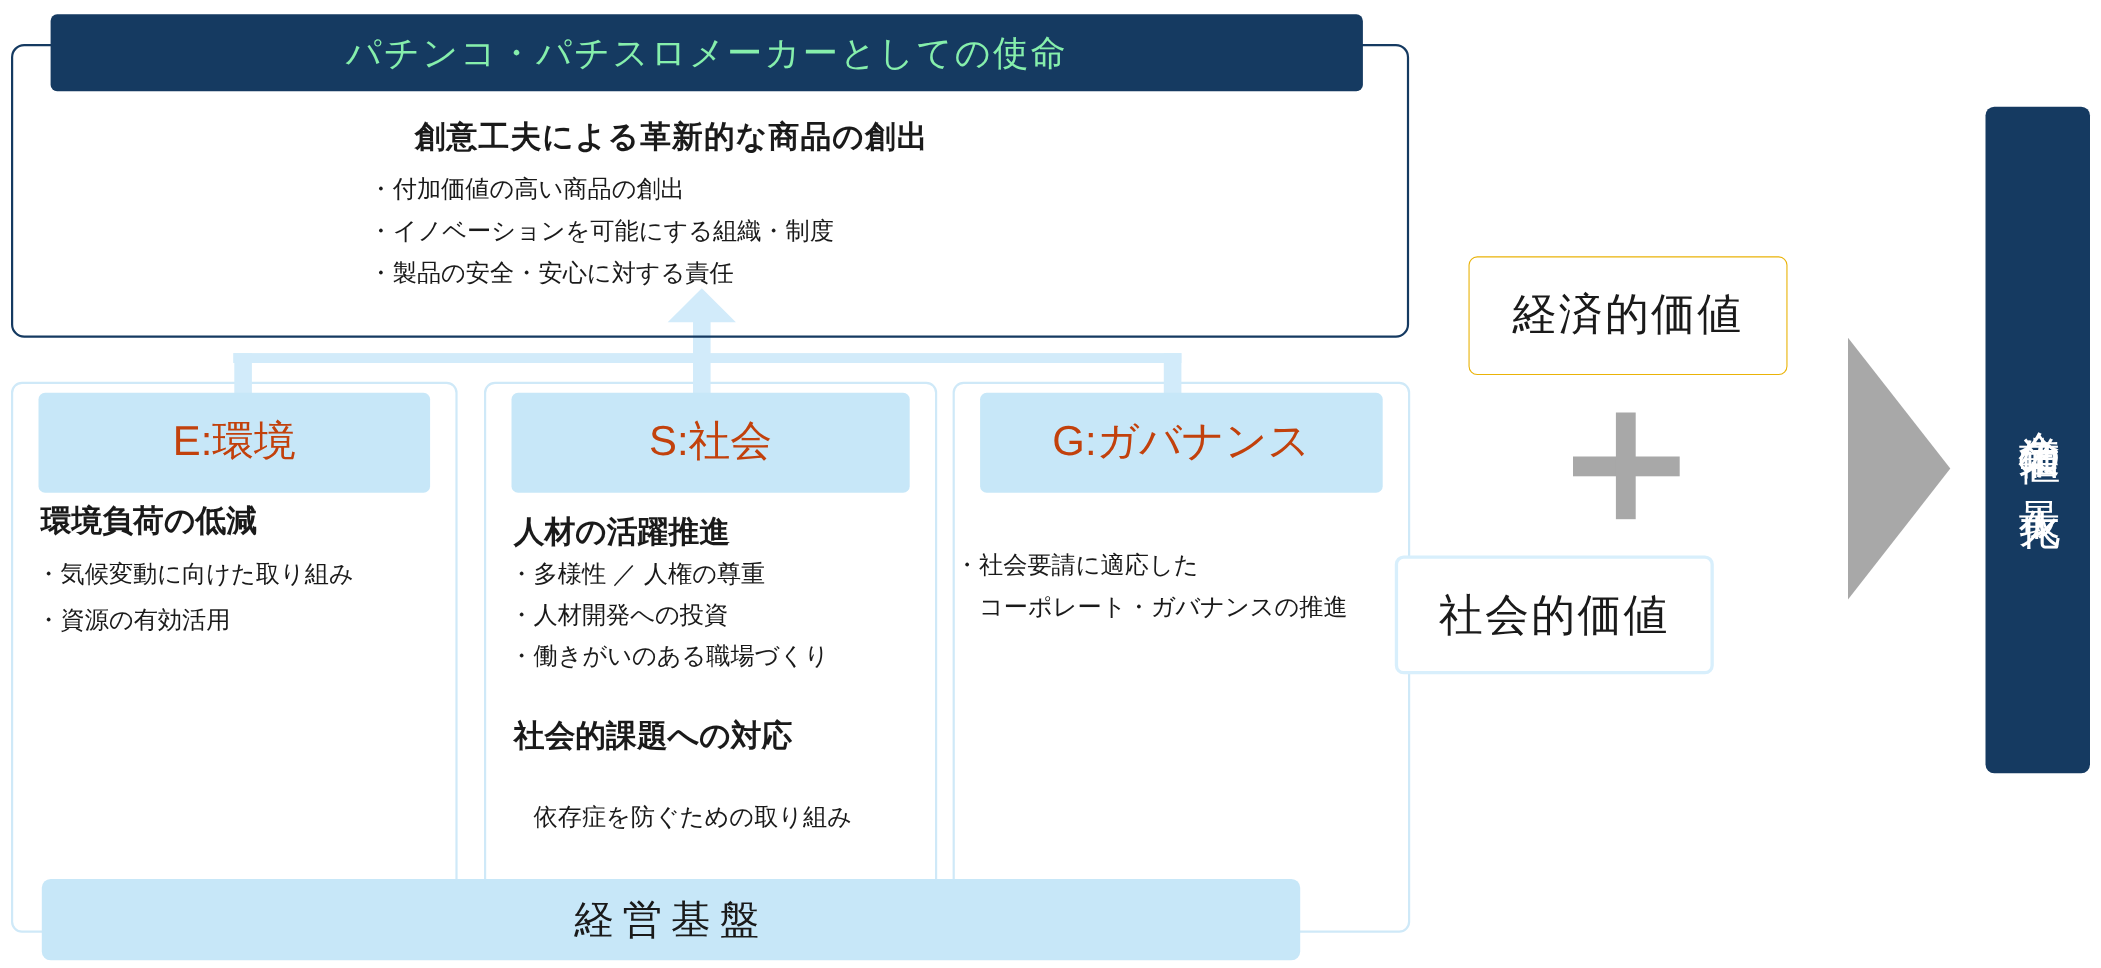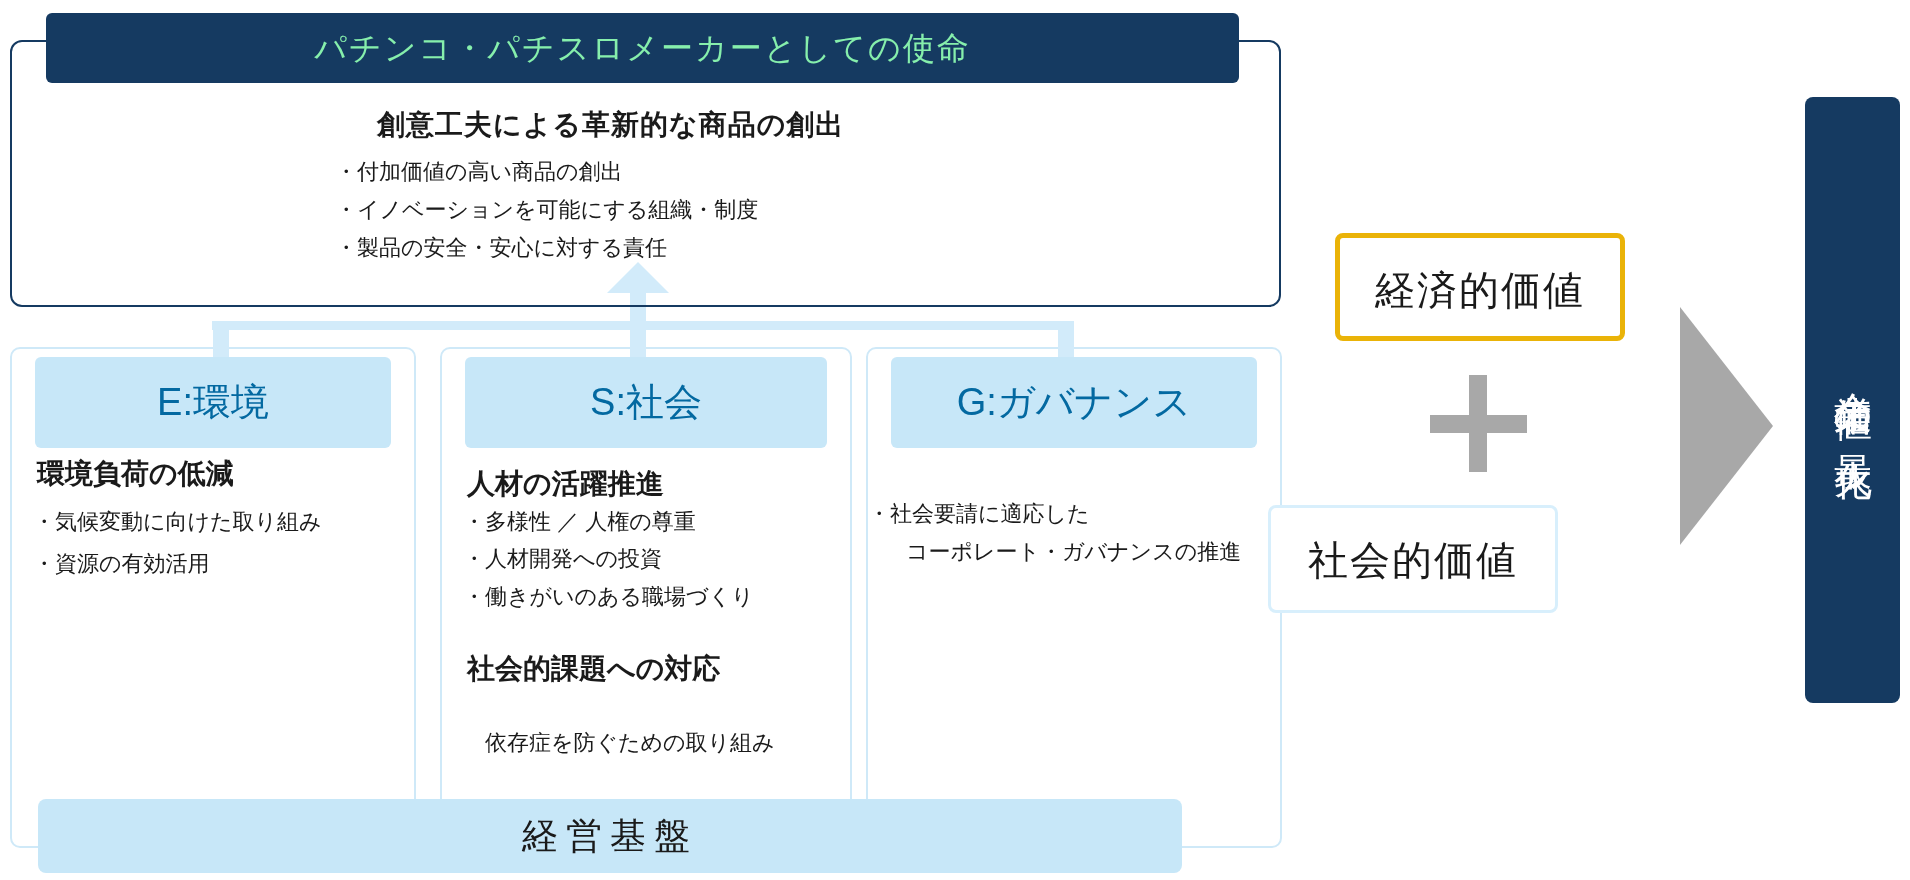--- a/index.html
+++ b/index.html
@@ -30,48 +30,48 @@
   .arrow-head{
     left:607px;top:262px;width:0;height:0;z-index:2;
     border-left:31px solid transparent;border-right:31px solid transparent;border-bottom:31px solid #d2ebfa;
   }
 
   
   .col-box{top:347px;height:501px;background:#ffffff;border:2px solid #cfe9f8;border-radius:10px;z-index:1;}
   .col-e{left:10px;width:406px;} .col-s{left:440px;width:412px;} .col-g{left:866px;width:416px;}
   .col-header{
     top:357px;height:91px;background:#c7e7f8;border-radius:6px;z-index:3;
-    font-size:38px;line-height:91px;text-align:center;color:#0369a1;
+    font-size:38px;line-height:91px;text-align:center;color:#c2410c;
   }
   .hd-e{left:35px;width:356px;} .hd-s{left:465px;width:362px;} .hd-g{left:891px;width:366px;}
   .sec-title{font-size:28px;font-weight:bold;z-index:4;}
   .sec-title-g{font-size:30px;font-weight:bold;z-index:4;letter-spacing:0px;}
   .c-bullet{font-size:22px;z-index:4;white-space:pre;}
 
   .e-t0{left:37px;top:455px;}
   .e-b0{left:33px;top:507px;} .e-b1{left:33px;top:549px;}
 
   .s-t0{left:467px;top:465px;}
   .s-b0{left:463px;top:507px;} .s-b1{left:463px;top:544px;} .s-b2{left:463px;top:582px;}
   .s-t1{left:467px;top:650px;}
   .s-b3{left:463px;top:695px;} .s-b4{left:463px;top:728px;}
 
   .g-t0{left:868px;top:461px;}
-  .g-b0{left:868px;top:499px;} .g-b1{left:868px;top:537px;padding-left:16px;}
+  .g-b0{left:868px;top:499px;} .g-b1{left:868px;top:537px;}
 
   
   .foundation{
     left:38px;top:799px;width:1144px;height:74px;background:#c7e7f8;border-radius:8px;z-index:5;
     font-size:36px;line-height:74px;text-align:center;letter-spacing:8px;
   }
 
   
   .value-box{width:290px;height:108px;background:#ffffff;border-radius:8px;z-index:2;
     font-size:40px;text-align:center;line-height:104px;letter-spacing:2px;}
-  .econ-box{left:1335px;top:233px;border:5px solid #eab308;}
+  .econ-box{left:1335px;top:233px;border:1px solid #eab308;}
   .social-box{left:1268px;top:505px;border:3px solid #d8effc;}
   .plus-h{left:1430px;top:415px;width:97px;height:18px;background:#a8a8a8;z-index:2;}
   .plus-v{left:1469px;top:375px;width:18px;height:97px;background:#a8a8a8;z-index:2;}
   .gray-arrow{
     left:1680px;top:307px;width:0;height:0;z-index:2;
     border-top:119px solid transparent;border-bottom:119px solid transparent;border-left:93px solid #a8a8a8;
   }
   .corp-bar{
     left:1805px;top:97px;width:95px;height:606px;background:#153a61;border-radius:8px;z-index:2;
     display:flex;align-items:center;justify-content:center;

